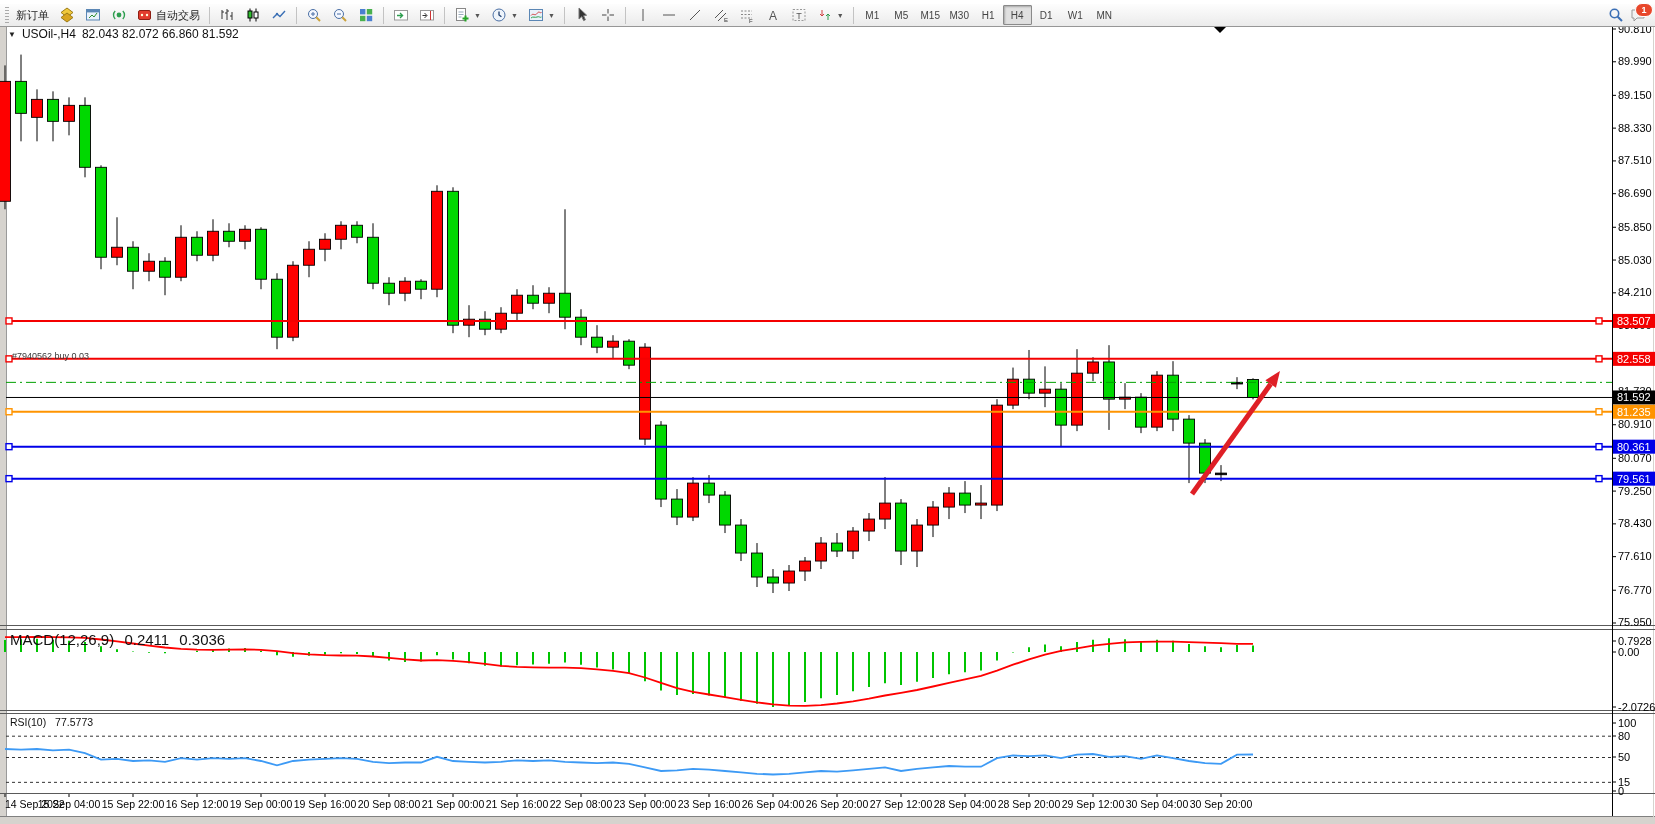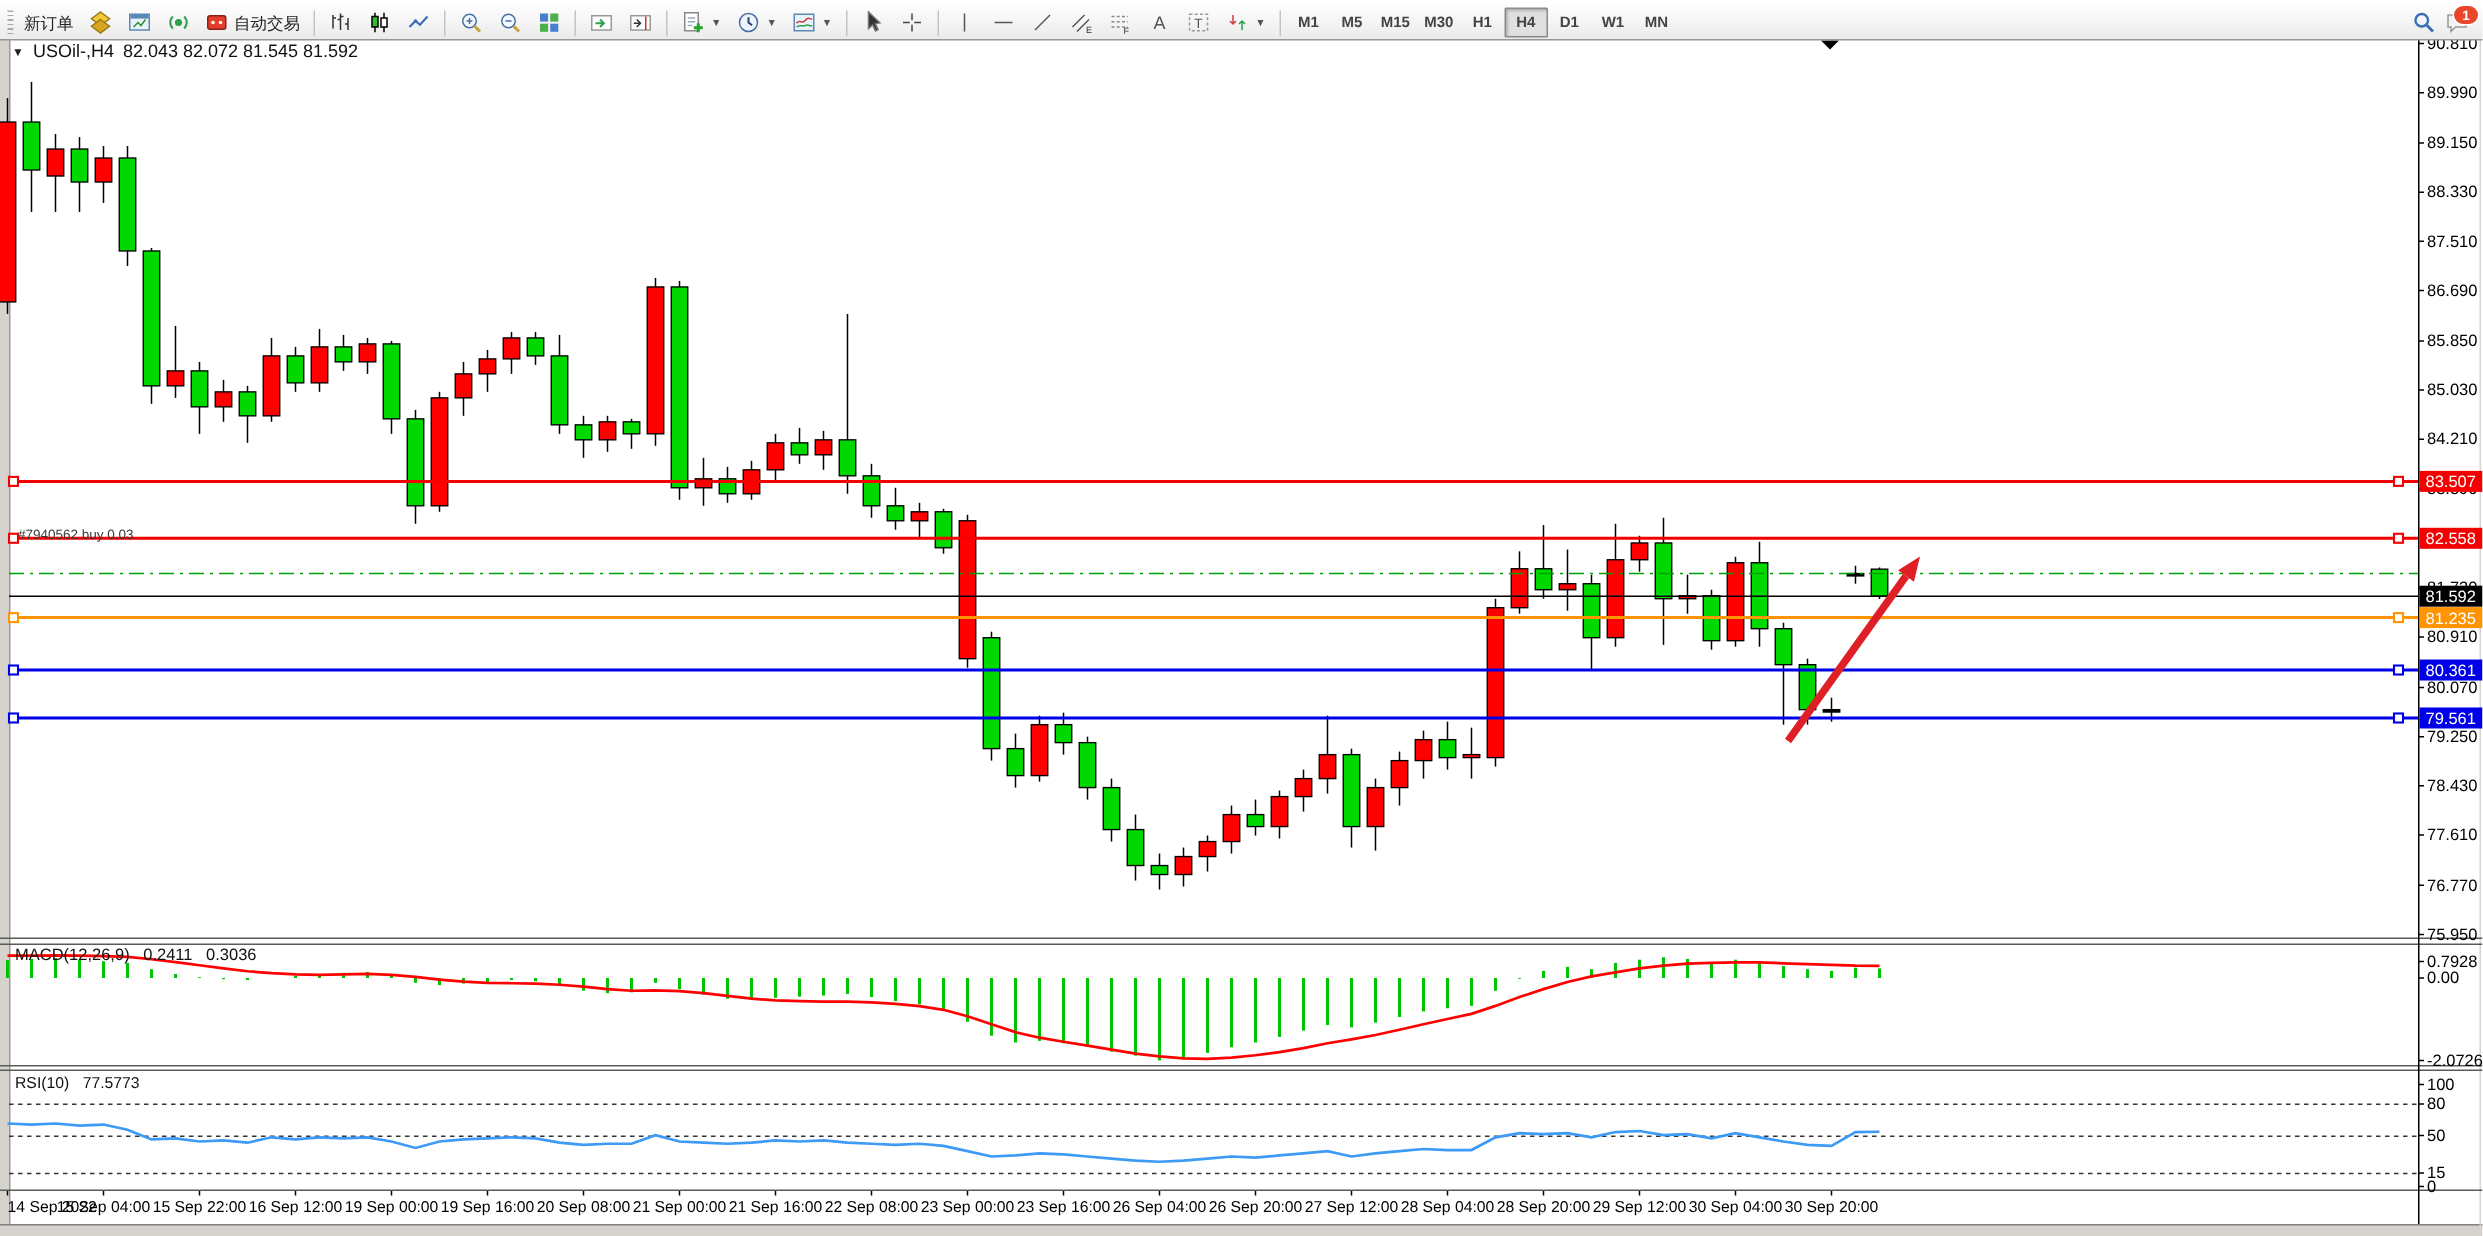--- a/index.html
+++ b/index.html
@@ -4,31 +4,31 @@
 <style>
   html,body{margin:0;padding:0}
   body{width:1655px;height:824px;overflow:hidden;background:#fff;font-family:"Liberation Sans",sans-serif;position:relative}
   
   .toolbar{position:absolute;top:4px;left:0;width:1655px;height:23px;background:linear-gradient(#fdfdfd,#ebebeb);border-bottom:1px solid #979797;display:flex;align-items:center;padding:0 3px;box-sizing:border-box;z-index:10}
   .tbtn{height:20px;display:flex;align-items:center;gap:3px;padding:0 4px;border:1px solid transparent;border-radius:2px;font-size:11px;color:#222;white-space:nowrap;cursor:default}
   .sep{width:1px;height:17px;background:#c3c3c3;margin:0 4px;flex:0 0 aupx}
   .grip{width:4px;height:16px;margin:0 2px;background:repeating-linear-gradient(#aaa 0 1px,transparent 1px 3px);flex:0 0 4px}
   .icon16{width:16px;height:16px;display:block}
   .caret{font-size:7px;color:#555;margin-left:1px}
-  .tf{width:27px;height:18px;display:flex;align-items:center;justify-content:center;font-size:10px;font-weight:bold;color:#444;border:1px solid transparent;border-radius:1px}
+  .tf{width:27px;height:18px;display:flex;align-items:center;justify-content:center;font-size:10px;font-weight:normal;color:#444;border:1px solid transparent;border-radius:1px}
   .tf.active{border:1px solid #8a8a8a;background:#e0e0e0;box-shadow:inset 1px 1px 2px rgba(0,0,0,.25)}
   .toolbar-right{margin-left:auto;display:flex;align-items:center;gap:6px;padding-right:6px}
   .chat-wrap{position:relative}
   .badge{position:absolute;top:-4px;right:-7px;min-width:12px;height:12px;border-radius:7px;background:#e8472b;color:#fff;font-size:9px;font-weight:bold;display:flex;align-items:center;justify-content:center;padding:0 2px;border:1px solid #fff}
   
   .overlay{position:absolute;z-index:5;white-space:nowrap;cursor:default}
   #chart-title{top:27px;left:8px;font-size:12px;color:#111;display:flex;gap:6px;align-items:center}
   #chart-title .dd{font-size:8px;color:#222}
   #buy-label{top:351px;left:12px;font-size:9px;color:#3a3a3a}
-  #macd-label{top:631px;left:10px;font-size:11px;color:#111}
+  #macd-label{top:631px;left:10px;font-size:15px;color:#111}
   #rsi-label{top:716px;left:10px;font-size:10.5px;color:#111}
   .vspace{display:inline-block;width:6px}
   svg text{font-family:"Liberation Sans",sans-serif}
 </style>
 </head>
 <body>
 
 <div class="toolbar">
   <div class="grip"></div>
   <div class="tbtn">
@@ -612,21 +612,21 @@
       <text x="1157" y="808" font-size="10.5" fill="#000" text-anchor="middle">30 Sep 04:00</text>
       <line x1="1221" y1="794" x2="1221" y2="797" stroke="#000"></line>
       <text x="1221" y="808" font-size="10.5" fill="#000" text-anchor="middle">30 Sep 20:00</text>
     </g>
     <polygon points="1214,27 1226,27 1220,33" fill="#000"></polygon>
   </svg>
 
 <div class="overlay" id="chart-title">
   <span class="dd">▼</span>
   <span>USOil-,H4</span>
-  <span>82.043 82.072 81.545 81.592</span>
+  <span>82.043 82.072 66.860 81.592</span>
 </div>
 <div class="overlay" id="buy-label">#7940562 buy 0.03</div>
 <div class="overlay" id="macd-label">
   <span>MACD(12,26,9)</span><span class="vspace"></span>
   <span>0.2411</span><span class="vspace"></span>
   <span>0.3036</span>
 </div>
 <div class="overlay" id="rsi-label">
   <span>RSI(10)</span><span class="vspace"></span>
   <span>77.5773</span>

